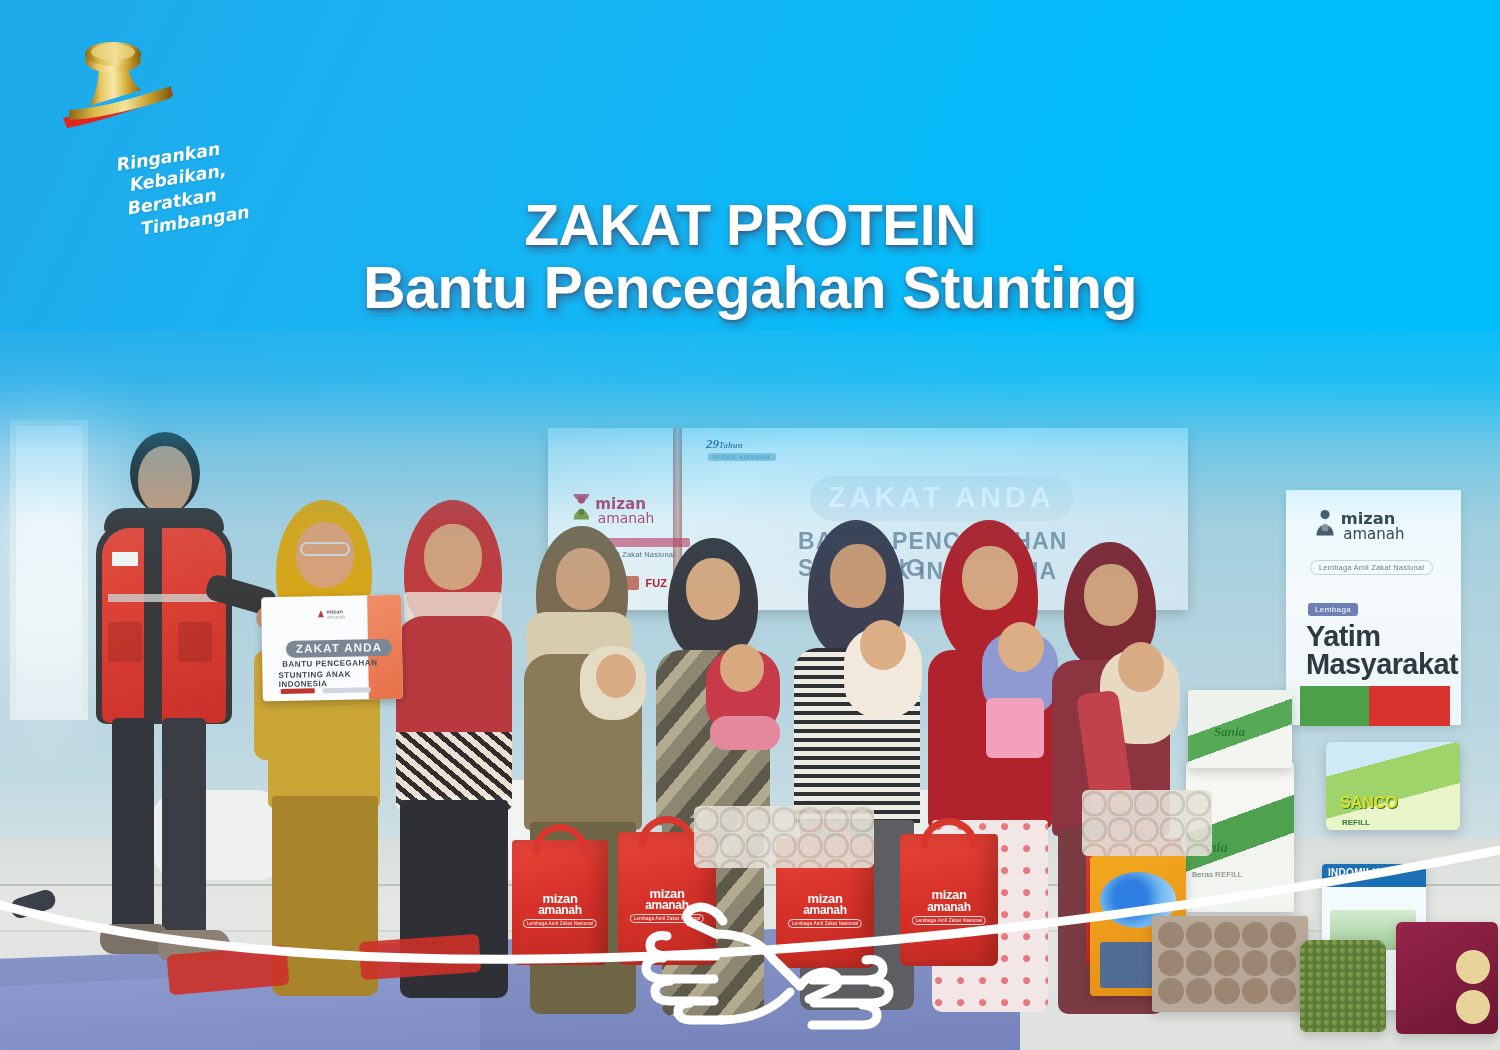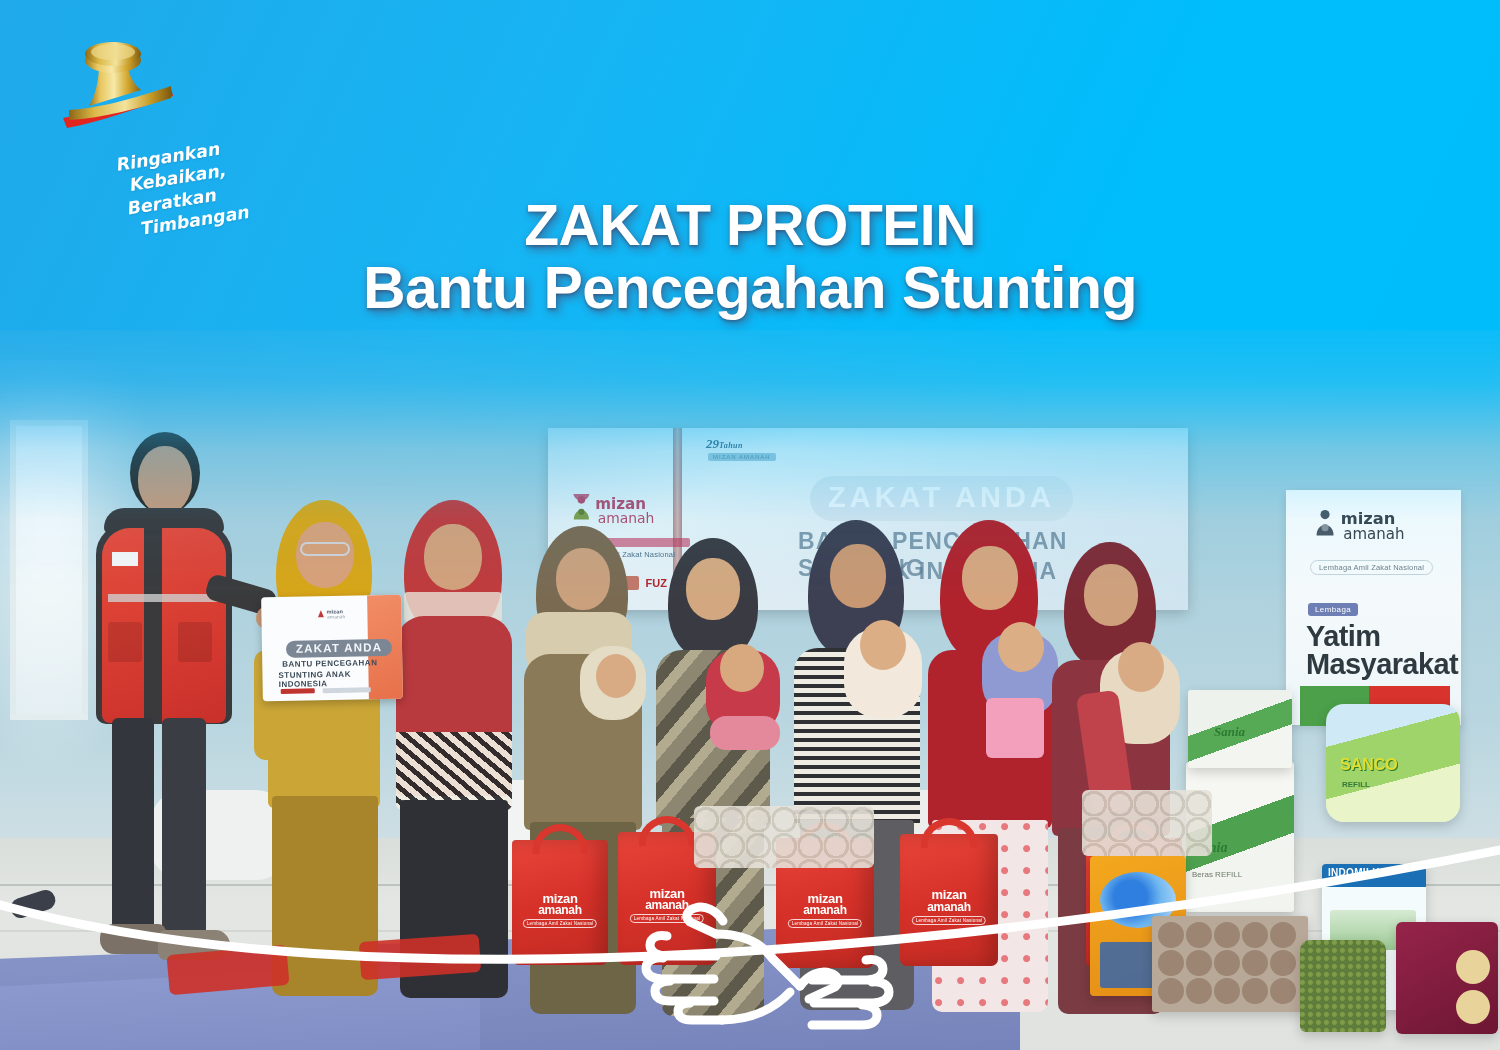--- a/index.html
+++ b/index.html
@@ -437,21 +437,21 @@
 
         <div class="grocery shadowsoft" style="left:1186px;top:762px;width:108px;height:150px;background:linear-gradient(160deg,#f6f7f2 0 38%, #4ea14e 38% 58%, #f2f4ef 58% 100%);">
           <div style="position:absolute;left:8px;top:78px;font-size:14px;font-weight:700;color:#2d7a33;font-family:'Liberation Serif',serif;font-style:italic;">Sania</div>
           <div style="position:absolute;left:6px;top:108px;font-size:8px;color:#6d7a6a;">Beras REFILL</div>
         </div>
 
         <div class="grocery shadowsoft" style="left:1188px;top:690px;width:104px;height:78px;background:linear-gradient(160deg,#eef2ec 0 40%, #57aa55 40% 62%, #f3f5f0 62% 100%);">
           <div style="position:absolute;left:26px;top:34px;font-size:13px;font-weight:700;color:#2d7a33;font-family:'Liberation Serif',serif;font-style:italic;">Sania</div>
         </div>
 
-        <div class="grocery shadowsoft" style="left:1326px;top:704px;width:134px;height:118px;background:linear-gradient(165deg,#cfe9f6 0 28%,#9fd46a 28% 62%,#e9f4c9 62% 100%);border-radius:18px;">
+        <div class="grocery shadowsoft" style="left:1326px;top:742px;width:134px;height:88px;background:linear-gradient(165deg,#cfe9f6 0 28%,#9fd46a 28% 62%,#e9f4c9 62% 100%);border-radius:6px;">
           <div style="position:absolute;left:14px;top:52px;font-size:16px;font-weight:800;color:#e0de2e;text-shadow:1px 1px 0 #2a7a2e;">SANCO</div>
           <div style="position:absolute;left:16px;top:76px;font-size:8px;font-weight:700;color:#357a3a;">REFILL</div>
         </div>
 
         <div class="grocery shadowsoft" style="left:1322px;top:864px;width:104px;height:146px;background:linear-gradient(180deg,#1b6fb5 0 16%, #f4fbfd 16% 100%);border-radius:4px;">
           <div style="position:absolute;left:6px;top:3px;font-size:10px;font-weight:800;color:#fff;letter-spacing:.3px;">INDOMILK</div>
           <div style="position:absolute;left:8px;top:46px;width:86px;height:40px;background:linear-gradient(#d6ead2,#9ecb96);border-radius:3px;"></div>
           <div style="position:absolute;left:10px;top:96px;font-size:15px;font-weight:700;color:#1b6fb5;font-family:'Liberation Serif',serif;">GOOD</div>
           <div style="position:absolute;left:14px;top:114px;font-size:14px;font-weight:700;color:#1b6fb5;font-family:'Liberation Serif',serif;">Milk</div>
         </div>

